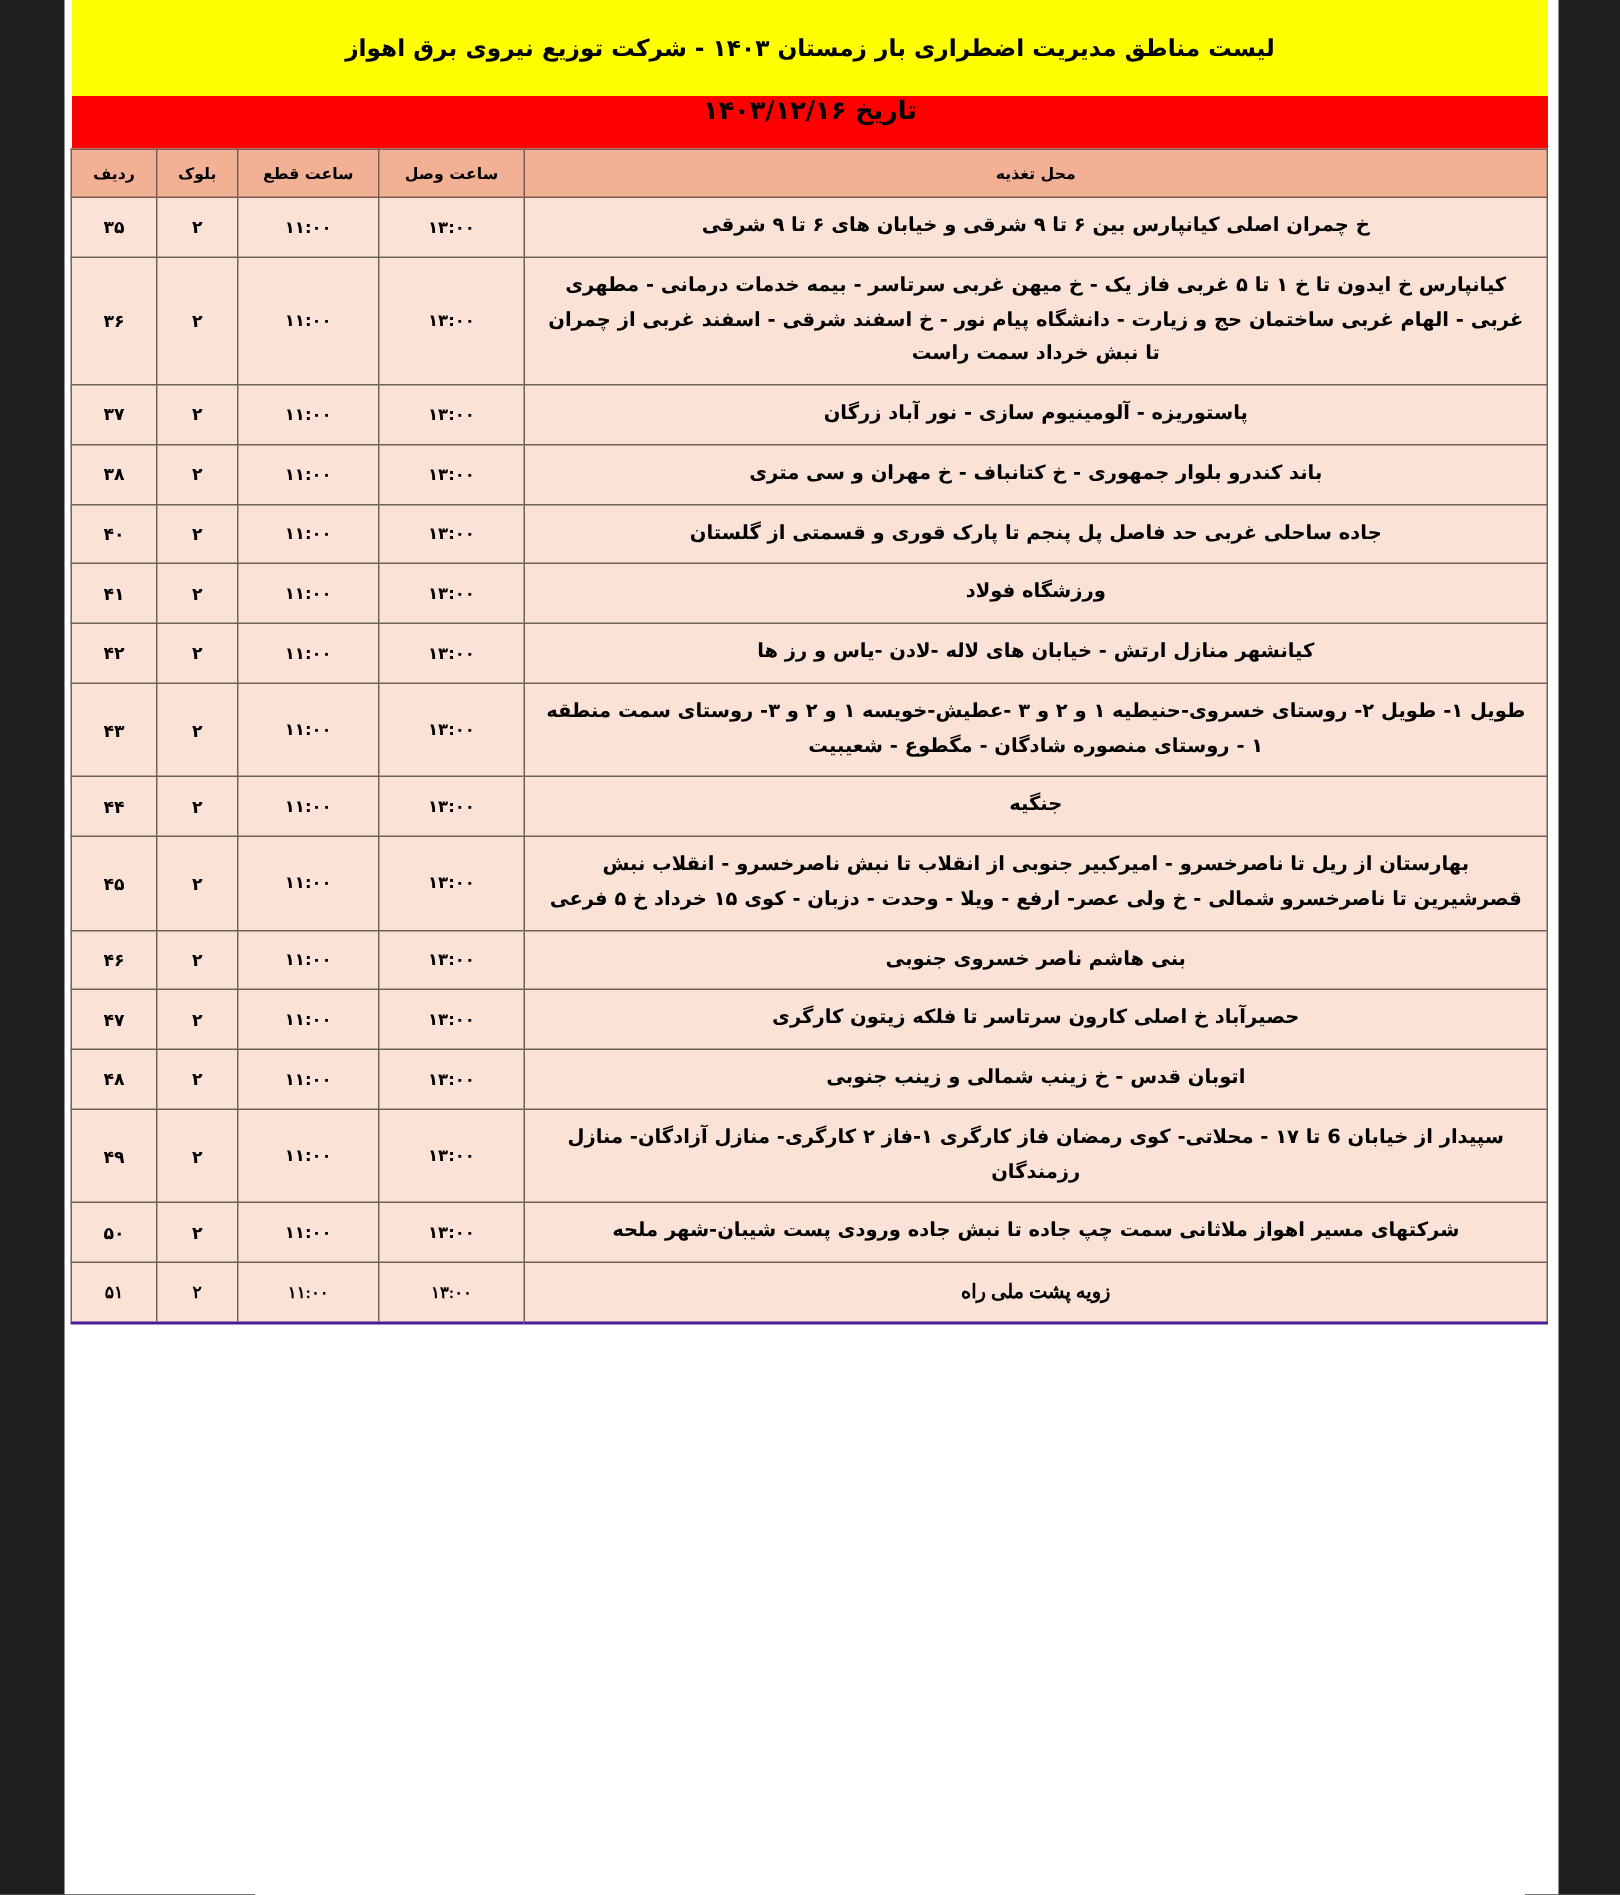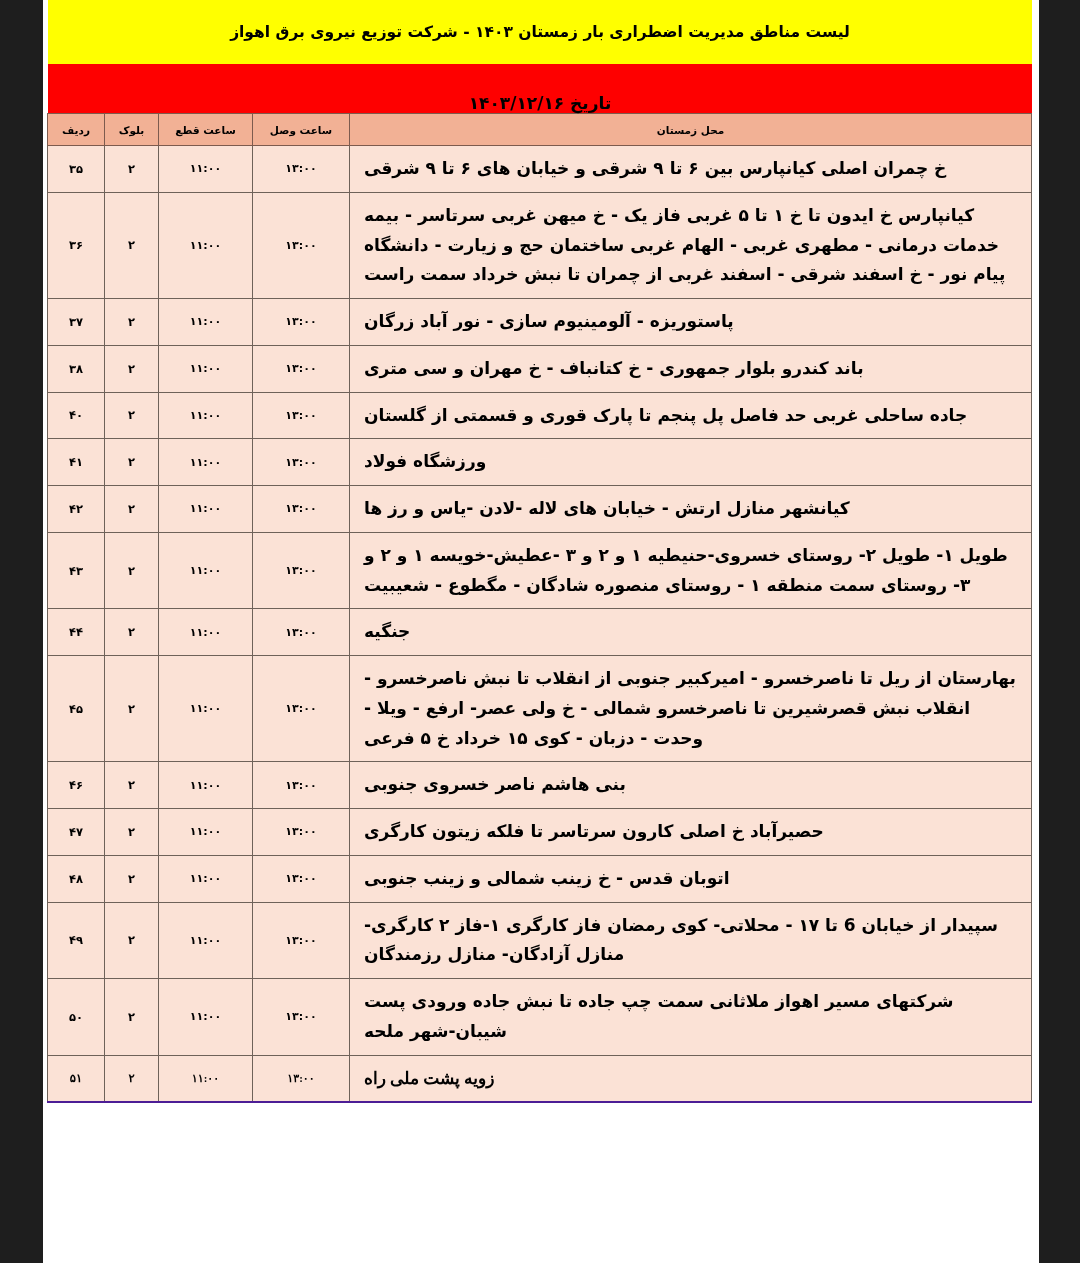--- a/index.html
+++ b/index.html
@@ -52,23 +52,23 @@
     color: #000000;
     font-size: 15.5px;
     font-weight: bold;
     letter-spacing: 0.1px;
     white-space: nowrap;
   }
 
   
   .date-banner {
     background: #fe0000;
-    height: 49px;
+    height: 35px;
     display: flex;
-    align-items: flex-end;
+    align-items: flex-start;
     justify-content: center;
     text-align: center;
   }
   .date-banner .d {
     color: #000000;
     font-size: 17px;
     font-weight: bold;
     white-space: nowrap;
   }
 
@@ -105,24 +105,24 @@
     color: #000000;
     border: 1px solid #6e6259;
     padding: 6px 10px;
     vertical-align: middle;
     text-align: center;
     font-size: 11px;
     font-weight: bold;
   }
 
   table.sched tbody td.mahal {
-    text-align: left;
+    text-align: center;
     line-height: 1.75;
     padding: 8px 14px;
-    font-size: 17px;
+    font-size: 13px;
   }
 
   table.sched tbody td.num {
     font-size: 11.5px;
     letter-spacing: 0.3px;
   }
 
   table.sched tbody td.time {
     font-size: 11px;
     letter-spacing: 0.3px;
@@ -154,21 +154,21 @@
     <table class="sched">
       <colgroup>
         <col class="c-mahal">
         <col class="c-vasl">
         <col class="c-ghat">
         <col class="c-blok">
         <col class="c-radif">
       </colgroup>
       <thead>
         <tr>
-          <th>محل زمستان</th>
+          <th>محل تغذیه</th>
           <th>ساعت وصل</th>
           <th>ساعت قطع</th>
           <th>بلوک</th>
           <th>ردیف</th>
         </tr>
       </thead>
       <tbody id="sched-body">
           <tr>
             <td class="mahal">خ چمران اصلی کیانپارس بین ۶ تا ۹ شرقی و خیابان های ۶ تا ۹ شرقی</td>
             <td class="time">۱۳:۰۰</td>

